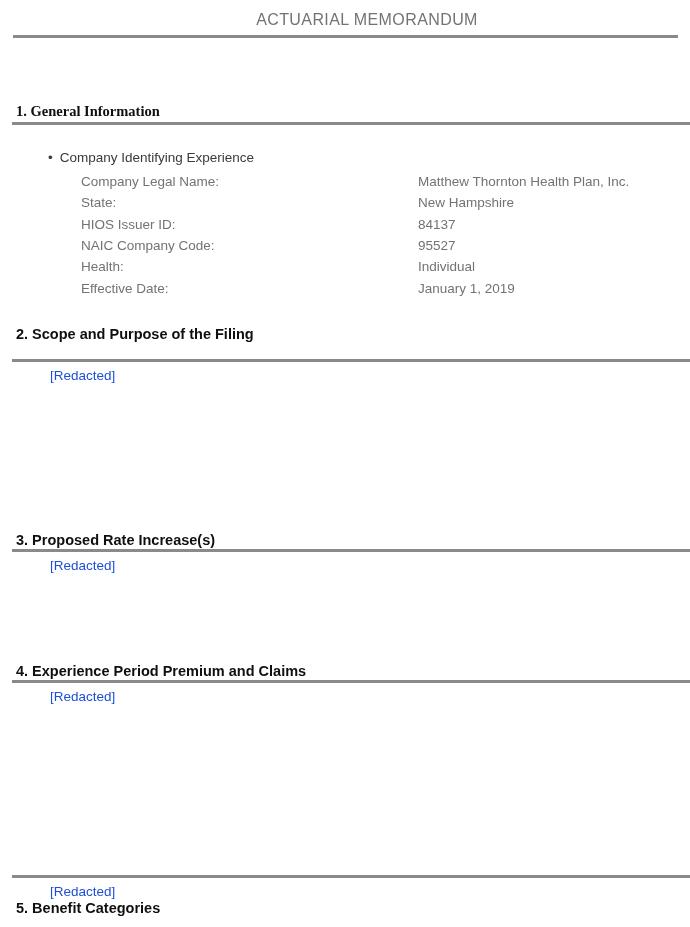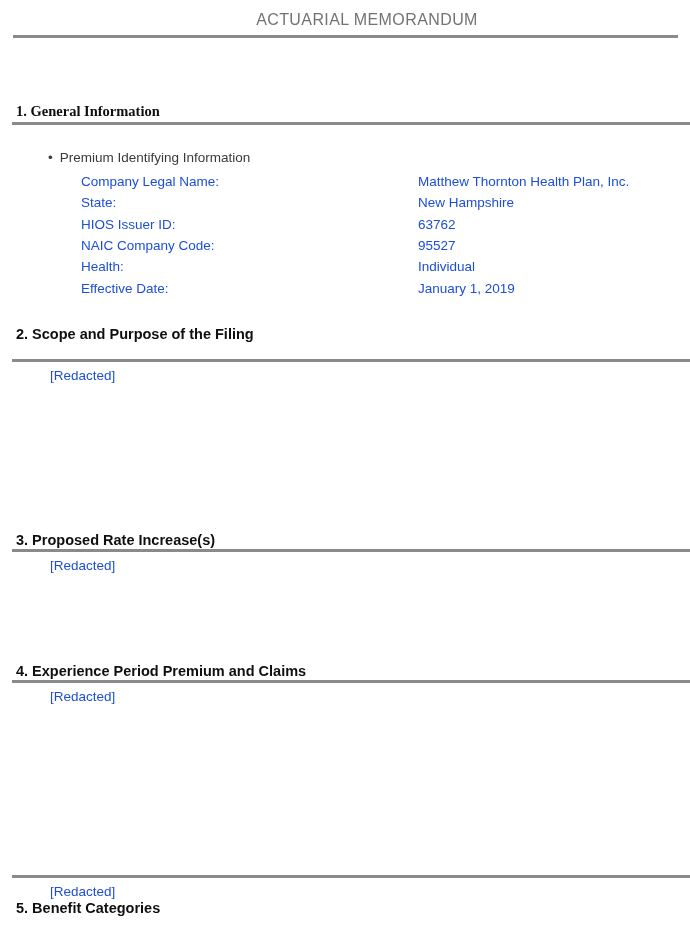--- a/index.html
+++ b/index.html
@@ -52,21 +52,21 @@
     color: #3a3a3a;
     display: flex;
     gap: 7px;
     align-items: baseline;
   }
   .fields {
     position: absolute;
     left: 81px;
     top: 171px;
     font-size: 13.5px;
-    color: #1d4ed8;
+    color: #737373;
   }
   .field-row {
     display: flex;
     height: 21.3px;
     align-items: center;
     white-space: nowrap;
   }
   .field-label { width: 337px; }
   .field-value { }
 </style>
@@ -76,35 +76,35 @@
 <div class="page">
 
   <div class="doc-title">ACTUARIAL MEMORANDUM</div>
   <div class="rule title-rule"></div>
 
   <div class="sec-heading" style="top:103px;font-family:Liberation Serif, serif;">1. General Information</div>
   <div class="rule sec-rule" style="top:122px;"></div>
 
   <div class="bullet-line">
     <span>•</span>
-    <span>Premium Identifying Information</span>
+    <span>Company Identifying Experience</span>
   </div>
 
   <div class="fields">
     <div class="field-row">
       <span class="field-label">Company Legal Name:</span>
       <span class="field-value">Matthew Thornton Health Plan, Inc.</span>
     </div>
     <div class="field-row">
       <span class="field-label">State:</span>
       <span class="field-value">New Hampshire</span>
     </div>
     <div class="field-row">
       <span class="field-label">HIOS Issuer ID:</span>
-      <span class="field-value">63762</span>
+      <span class="field-value">84137</span>
     </div>
     <div class="field-row">
       <span class="field-label">NAIC Company Code:</span>
       <span class="field-value">95527</span>
     </div>
     <div class="field-row">
       <span class="field-label">Health:</span>
       <span class="field-value">Individual</span>
     </div>
     <div class="field-row">

